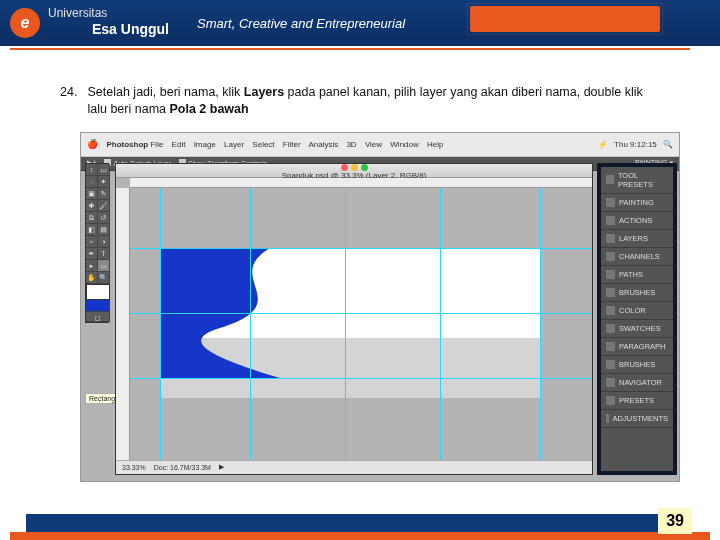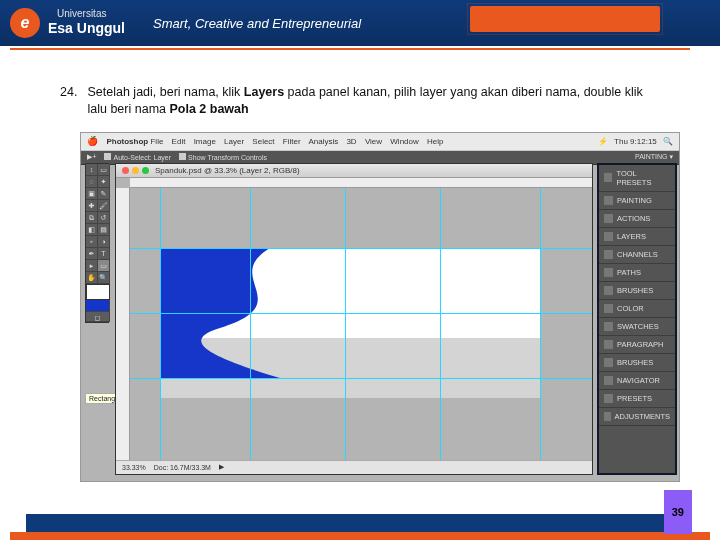--- a/index.html
+++ b/index.html
@@ -2,60 +2,60 @@
 <html><head>
 <meta charset="utf-8">
 <style>
   * { margin: 0; padding: 0; box-sizing: border-box; }
   body { width: 720px; height: 540px; font-family: Arial, sans-serif; background: #fff; position: relative; overflow: hidden; }
 
   
   .header { height: 46px; background: linear-gradient(#0f3a7a, #0c2f63); display: flex; align-items: center; padding-left: 10px; position: relative; }
   .logo-circle { width: 30px; height: 30px; border-radius: 50%; background: #e9591f; margin-right: 8px; position: relative; display: flex; align-items: center; justify-content: center; }
   .logo-glyph { color: #fff; font-weight: bold; font-size: 16px; font-style: italic; }
-  .brand { color: #fff; font-size: 14px; font-weight: bold; }
-  .brand-sub { color: #e0e0e0; font-size: 10px; display: block; margin-top: -2px; margin-left: 9px; }
+  .brand { color: #fff; font-size: 14px; font-weight: bold; margin-left: 44px; }
+  .brand-sub { color: #e0e0e0; font-size: 12px; display: block; margin-top: -2px; }
   .tagline { color: #fff; font-size: 13px; margin-left: 28px; font-style: italic; }
   .orange-tab { position: absolute; left: 470px; top: 6px; width: 190px; height: 26px; background: #e9591f; border-radius: 2px; }
   .orange-tab::before { content:""; position:absolute; left:-3px; top:-3px; right:-3px; bottom:-3px; border:1px solid #e9591f33; }
   .h-rule { height: 2px; background: #e9591f; margin-top: 2px; width: 680px; margin-left: 10px; }
 
   
   .content { padding: 34px 40px 8px 60px; font-size: 12.5px; color: #111; line-height: 1.35; }
   .content .num { display: inline-block; width: 24px; vertical-align: top; }
   .content .txt { display: inline-block; width: 560px; }
   .content b { font-weight: bold; }
 
   
   .shot { margin: 6px 40px 0 80px; border: 1px solid #999; background: #b4b4b4; height: 350px; position: relative; overflow: hidden; }
 
   
-  .macbar { height: 18px; background: #eaeaea; border-bottom: 1px solid #c9c9c9; font-size: 8px; color: #333; display: flex; align-items: center; padding: 0 6px; justify-content: space-between; }
+  .macbar { height: 24px; background: #eaeaea; border-bottom: 1px solid #c9c9c9; font-size: 8px; color: #333; display: flex; align-items: center; padding: 0 6px; justify-content: space-between; }
   .macbar .menus span { margin-right: 6px; }
   .macbar .right span { margin-left: 4px; }
   .apple { font-size: 9px; }
 
   
   .optbar { height: 14px; background: #545454; border-bottom: 1px solid #333; display: flex; align-items: center; font-size: 7px; color: #ddd; padding-left: 6px; gap: 8px; }
   .optbar .chk { width: 7px; height: 7px; background: #ccc; display:inline-block; margin-right:2px; }
 
   
   .tools { position: absolute; left: 4px; top: 30px; width: 24px; background: #545454; border: 1px solid #333; display: grid; grid-template-columns: 12px 12px; }
   .tools .t { height: 12px; border-bottom: 1px solid #444; border-right: 1px solid #444; background: #5c5c5c; font-size: 7px; color: #ddd; text-align:center; line-height:12px; overflow:hidden; }
   .tools .sel { background: #888; }
   .tool-tip { position:absolute; left:4px; top: 260px; background:#ffffe1; border:1px solid #aaa; font-size:7px; padding:1px 3px; color:#222; }
 
   
-  .rside { position: absolute; right: 2px; top: 30px; width: 80px; background: #545454; border: 2px solid #0f172a; bottom: 6px; font-size: 7.5px; color: #ddd; }
+  .rside { position: absolute; right: 2px; top: 30px; width: 80px; background: #545454; border: 4px solid #0f172a; bottom: 6px; font-size: 7.5px; color: #ddd; }
   .rside .row { border-bottom: 1px solid #3d3d3d; padding: 4px 5px; display:flex; align-items:center; gap:4px; }
   .rside .ic { width:9px; height:9px; background:#777; display:inline-block; }
 
   
   .docwin { position: absolute; left: 34px; right: 86px; top: 30px; bottom: 6px; background: #b4b4b4; border: 1px solid #333; }
-  .dochead { height: 14px; background: linear-gradient(#e7e7e7,#cfcfcf); border-bottom:1px solid #9a9a9a; font-size:8px; color:#333; display:flex; align-items:center; }
+  .dochead { height: 14px; background: linear-gradient(#e7e7e7,#cfcfcf); border-bottom:1px solid #9a9a9a; font-size:8px; color:#333; display:flex; align-items:center;flex-direction:column; }
   .dochead .dots { display:flex; gap:3px; margin:0 6px; }
   .dochead .dot { width:7px; height:7px; border-radius:50%; }
   .d1{background:#ff5f57}.d2{background:#febc2e}.d3{background:#28c840}
 
   
   .ruler-h { position:absolute; left:14px; right:0; top:14px; height:10px; background:#eee; border-bottom:1px solid #999; }
   .ruler-v { position:absolute; left:0; top:24px; bottom:14px; width:14px; background:#eee; border-right:1px solid #999; }
   .canvas { position:absolute; left:14px; right:0; top:24px; bottom:14px; background:#b4b4b4; overflow:hidden; }
   .art { position:absolute; left:30px; top:60px; width:380px; height:130px; background:#fff; }
   
@@ -65,21 +65,21 @@
   .wave-wrap { position:absolute; left:30px; top:60px; width:380px; height:130px; overflow:hidden; }
   .wave-svg { width:100%; height:100%; display:block; }
   
   .gray-band { position:absolute; left:30px; top:150px; width:380px; height:60px; background:#d4d4d4; border-top-left-radius: 0 0; }
   .statusbar { position:absolute; left:0; right:0; bottom:0; height:14px; background:#e4e4e4; border-top:1px solid #aaa; font-size:7px; color:#333; display:flex; align-items:center; padding:0 6px; gap:8px; }
 
   
   .footer { position:absolute; left:0; right:0; bottom:0; height:26px; }
   .footer .blue { height:18px; background:#0f3a7a; margin:0 48px 0 26px; display:flex; justify-content:flex-end; align-items:center; padding-right:8px; }
   .footer .orange { height:8px; background:#e9591f; margin-left:10px; margin-right:10px; }
-  .pgnum { color:#000; font-weight:bold; font-size:11px; background:#8b5cf6; padding:16px 8px; position:absolute; right:28px; bottom:6px; }
+  .pgnum { color:#000; font-weight:bold; font-size:16px; background:#fef9c3; padding:4px 8px; position:absolute; right:28px; bottom:6px; }
 </style>
 </head>
 <body>
 
 <div class="header">
   <div class="logo-circle">
       <span class="logo-glyph">e</span>
     </div>
   <div>
     <span class="brand-sub">Universitas</span>

